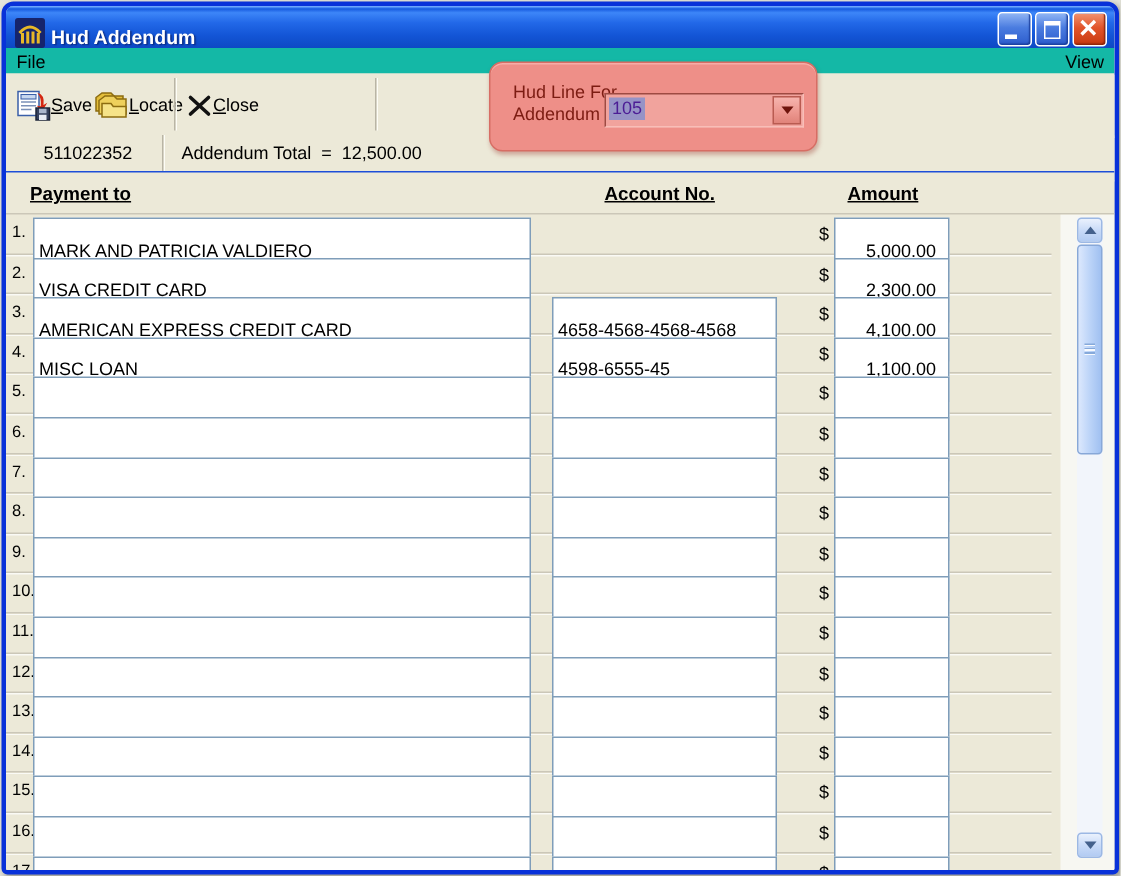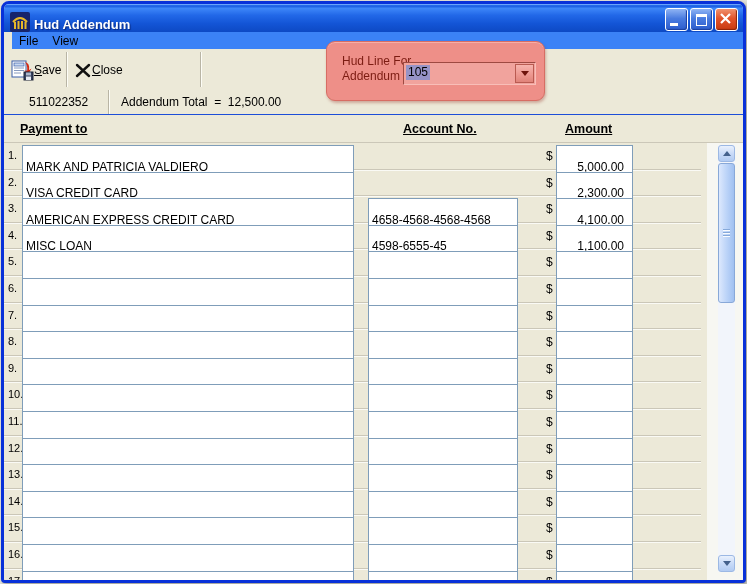--- a/index.html
+++ b/index.html
@@ -16,42 +16,42 @@
   .title-text{color:#fff;font-size:13px;font-weight:bold;text-shadow:1px 1px 1px #0a2a80;}
   .winbtns{position:absolute;right:5px;top:4px;display:flex;gap:2px;}
   .wbtn{width:21px;height:21px;border:1px solid #fff;border-radius:3px;position:relative;
     background:linear-gradient(180deg,#8fb4f4 0%,#4a7ce0 45%,#2c5ccc 100%);box-shadow:inset -1px -1px 1px #1b3f9e;cursor:default;}
   .wbtn.close{background:linear-gradient(180deg,#f0926f 0%,#e2542b 45%,#c83a10 100%);box-shadow:inset -1px -1px 1px #8c2408;}
   .glyph-min{position:absolute;left:4px;bottom:4px;width:8px;height:3px;background:#fff;}
   .glyph-max{position:absolute;left:5px;top:5px;width:9px;height:8px;border:1px solid #fff;border-top-width:3px;}
   .glyph-x{position:absolute;left:3px;top:3px;}
 
   
-  .menubar{position:absolute;left:8px;top:28px;right:0;height:17px;display:flex;align-items:center;background:#3b82f6;}
+  .menubar{position:absolute;left:0;top:28px;right:0;height:17px;display:flex;align-items:center;background:#14b8a6;justify-content:space-between;}
   .menu-item{font-size:12px;color:#000;padding:1px 7px;}
 
   
   .toolbar{position:absolute;left:0;top:45px;right:0;height:41px;background:#ece9d8;
     border-bottom:1px solid #b9b5a5;box-shadow:0 1px 0 #fdfdf6;display:flex;align-items:stretch;}
   .tbtn{width:50px;margin-top:1px;display:flex;flex-direction:row;align-items:center;justify-content:flex-start;cursor:default;}
   .tbtn .ticon{height:22px;display:flex;align-items:center;justify-content:center;}
   .tlabel{display:block;font-size:12px;color:#000;margin-top:0px;}
   .tlabel::first-letter{text-decoration:underline;}
   .tsep{width:0;border-left:1px solid #b9b5a5;border-right:1px solid #fdfdf6;margin:3px 6px 3px 6px;}
   .tsp{width:6px;}
 
   
   .overlay{position:absolute;left:322px;top:37px;width:217px;height:58px;z-index:20;
     background:#ee8f88;border:1px solid #d76d64;border-radius:9px;
     box-shadow:inset 0 1px 0 #f6aea8,1px 2px 3px rgba(150,50,40,.35);}
   .ov-label{position:absolute;left:15px;top:12px;width:82px;font-size:12px;line-height:15px;color:#7c1c12;}
   .combo{position:absolute;left:76px;top:20px;width:131px;height:21px;background:#f1a39d;
     border:1px solid;border-color:#9e4a42 #f8beb8 #f8beb8 #9e4a42;}
   .combo-value{position:absolute;left:2px;top:2px;height:15px;line-height:15px;font-size:12px;
-    background:#9693c6;color:#000000;padding:0 2px;}
+    background:#9693c6;color:#4c1d95;padding:0 2px;}
   .combo-btn{position:absolute;right:1px;top:1px;bottom:1px;width:17px;
     background:linear-gradient(180deg,#f6b4ae,#ec968e 60%,#e0837a);border:1px solid #b95b51;
     display:flex;align-items:center;justify-content:center;}
   .combo-arrow{width:0;height:0;border-left:4px solid transparent;border-right:4px solid transparent;border-top:5px solid #6e140c;}
 
   
   .infoband{position:absolute;left:0;top:86px;right:0;height:24px;background:#ece9d8;
     border-bottom:6px solid #1d4ed8;box-shadow:0 1px 0 #fdfdf6;}
   .file-number{position:absolute;left:25px;top:5px;font-size:12px;color:#000;}
   .vsep2{position:absolute;left:104px;top:0;bottom:0;width:0;border-left:1px solid #b9b5a5;border-right:1px solid #fdfdf6;}
@@ -133,20 +133,30 @@
             <rect x="4" y="4" width="10" height="3" fill="#c8d8f0" stroke="#3a5fa8" stroke-width="0.7"></rect>
             <path d="M4 9 h10 M4 11.5 h10 M4 14 h7" stroke="#7a90b8" stroke-width="0.9"></path>
             <path d="M15 3 q5 1 4 8 l2.5 -1.5 l-3.5 6 l-3.5 -4 l2.7 0.3 q0.6 -5.5 -2.2 -8.8 z" fill="#d42812"></path>
             <rect x="14" y="13" width="9" height="8" fill="#36425e" stroke="#1c2438"></rect>
             <rect x="16" y="13.5" width="5" height="3" fill="#aab6cc"></rect>
             <rect x="16" y="17.5" width="5" height="3.5" fill="#e8ecf4"></rect>
           </svg>
         </span>
         <span class="tlabel">Save</span>
       </div>
+      <div class="tbtn">
+        <span class="ticon">
+          <svg width="26" height="22" viewBox="0 0 26 22">
+            <path d="M4 6 l4 -3 h6 l2 2 h6 v10 h-18 z" fill="#e4be3a" stroke="#8c6c10"></path>
+            <path d="M6 8 l4 -3 h6 l2 2 h6 v10 h-18 z" fill="#eed05c" stroke="#8c6c10"></path>
+            <path d="M8 10 h6 l1.5 2 h8.5 v7 h-16 z" fill="#f6e388" stroke="#8c6c10"></path>
+          </svg>
+        </span>
+        <span class="tlabel">Locate</span>
+      </div>
       <div class="tsep"></div>
       <div class="tbtn">
         <span class="ticon">
           <svg width="18" height="18" viewBox="0 0 18 18">
               <path d="M3 4 L15 15 M15 4 L3 15" stroke="#111" stroke-width="2.4" stroke-linecap="round"></path>
             </svg>
         </span>
         <span class="tlabel">Close</span>
       </div>
       <div class="tsep" style="margin-left:76px;"></div>

